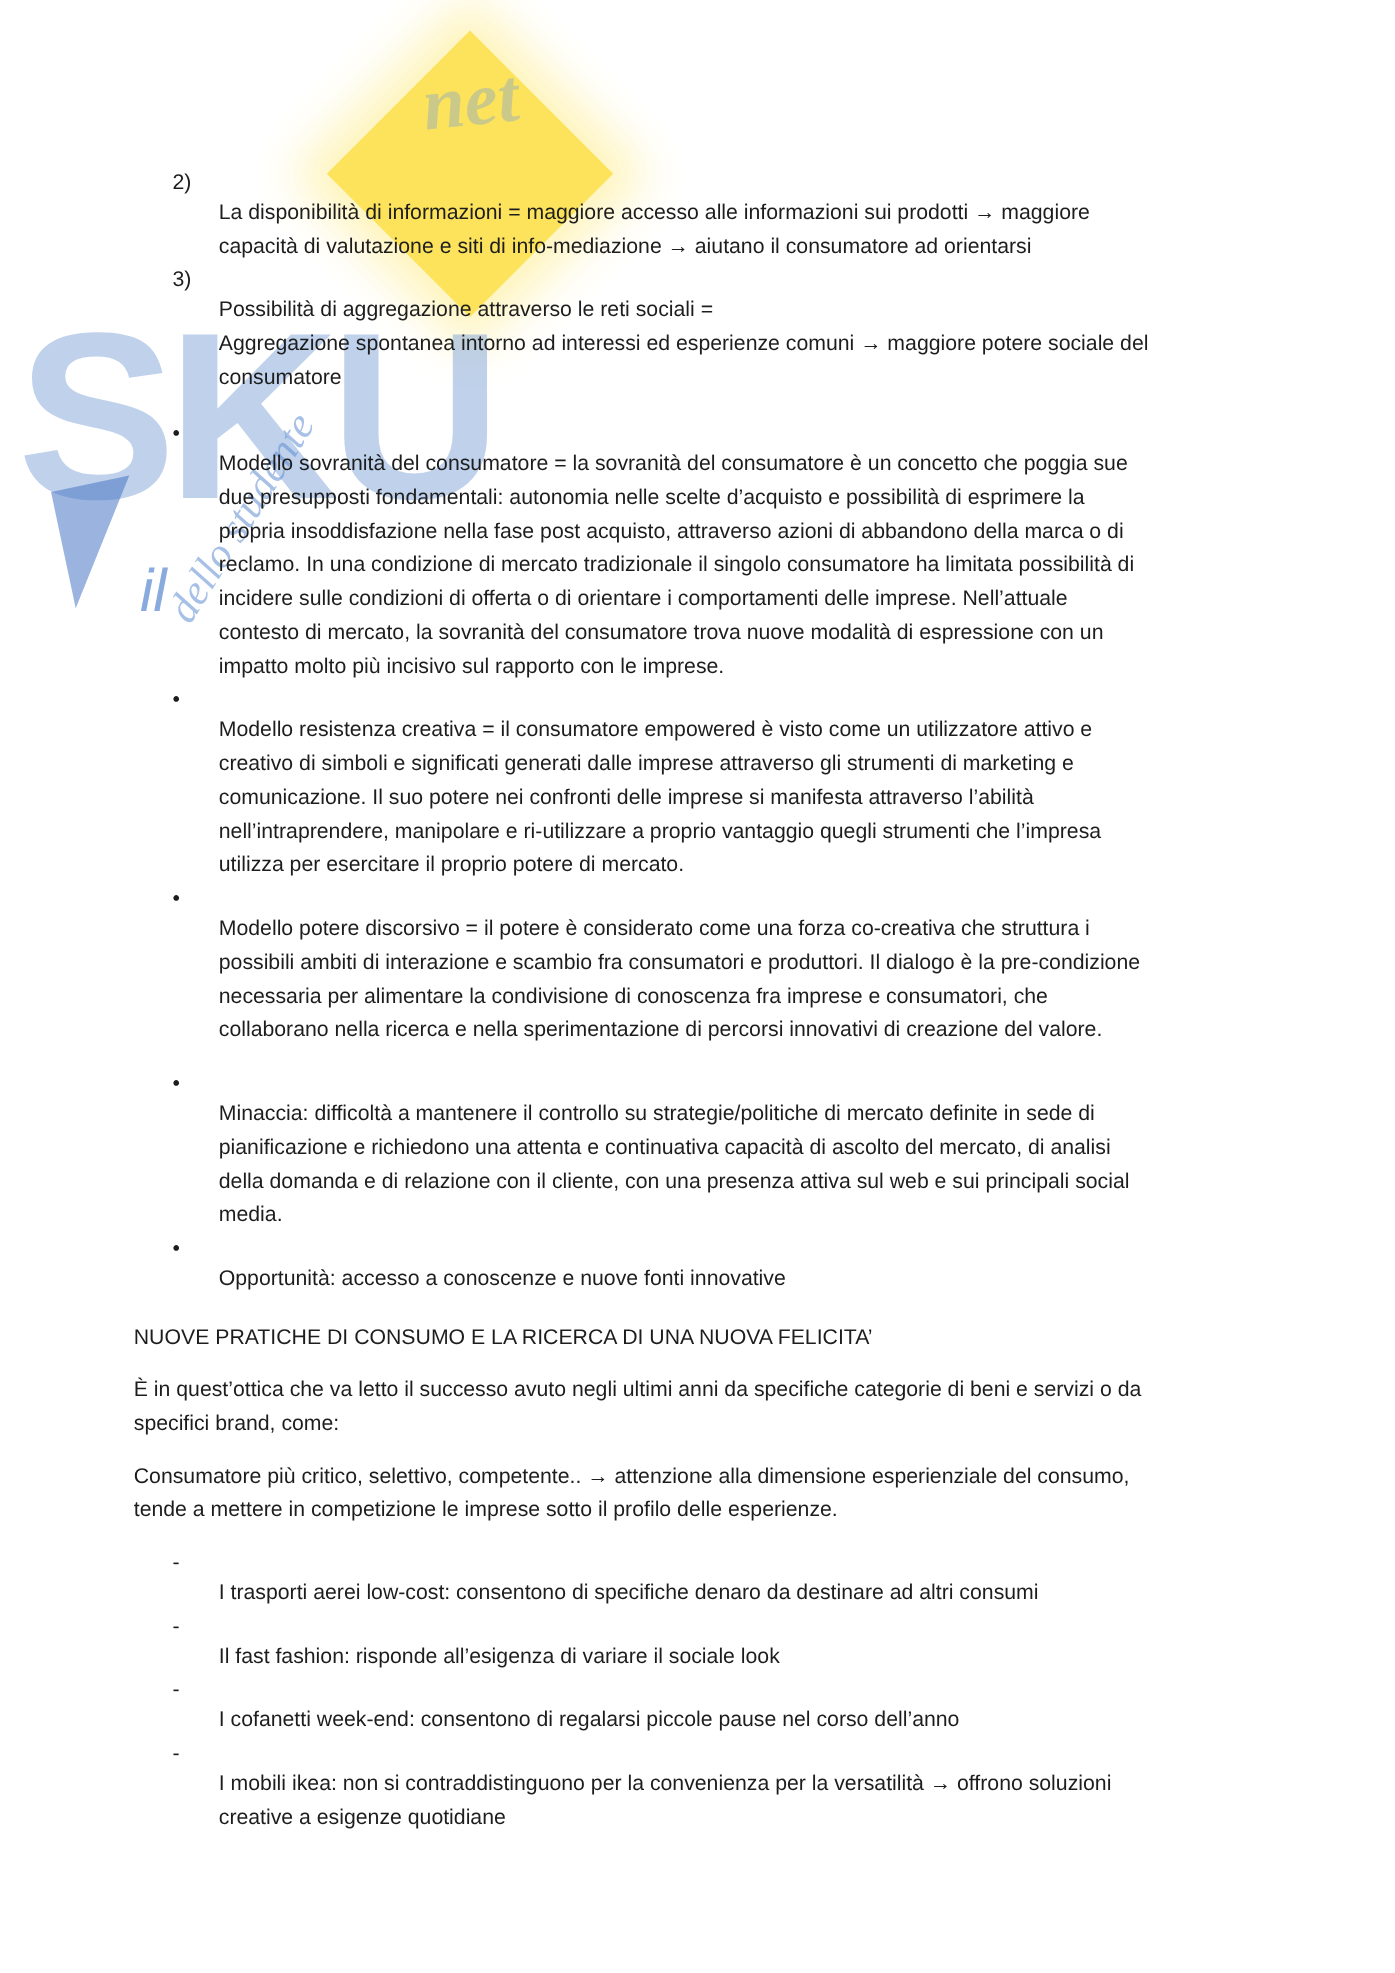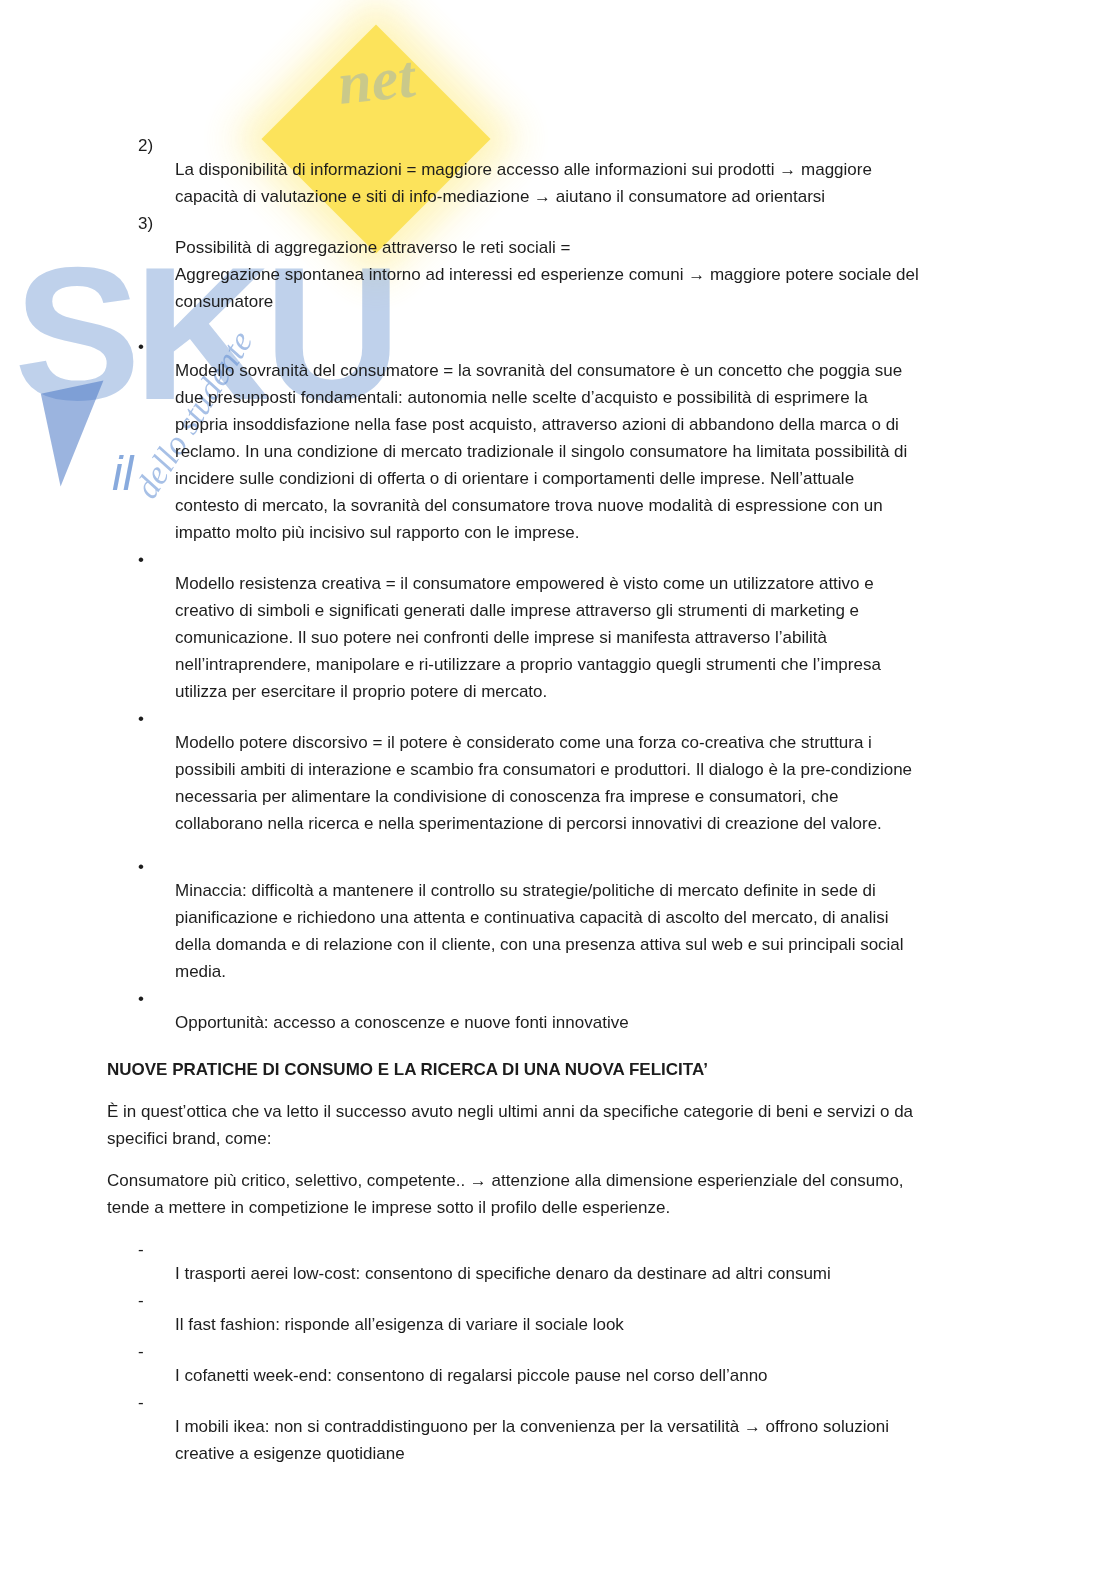--- a/index.html
+++ b/index.html
@@ -67,21 +67,21 @@
     font-size:17px; line-height:27px;
   }
   .para { margin:0 0 15px; white-space:pre-line; }
   .list { margin:0 0 15px; }
   .li { display:flex; padding-left:31px; }
   .li .marker { width:37px; flex:none; }
   .li .text { flex:1; white-space:pre-line;margin-top:24px; }
   .models-list { margin-top:18px; }
   .impl-label { margin-top:50px; }
   .impl-list { margin-top:16px; }
-  .heading { font-weight:bold; margin:20px 0 15px; white-space:pre-line; }
+  .heading { font-weight:normal; margin:20px 0 15px; white-space:pre-line; }
 </style>
 </head>
 <body>
 
 <div class="watermark">
   <div class="wm-diamond"></div>
   <div class="wm-net">net</div>
   <div class="wm-sku">SKU</div>
   <div class="wm-wedge"></div>
   <div class="wm-il">il</div>

